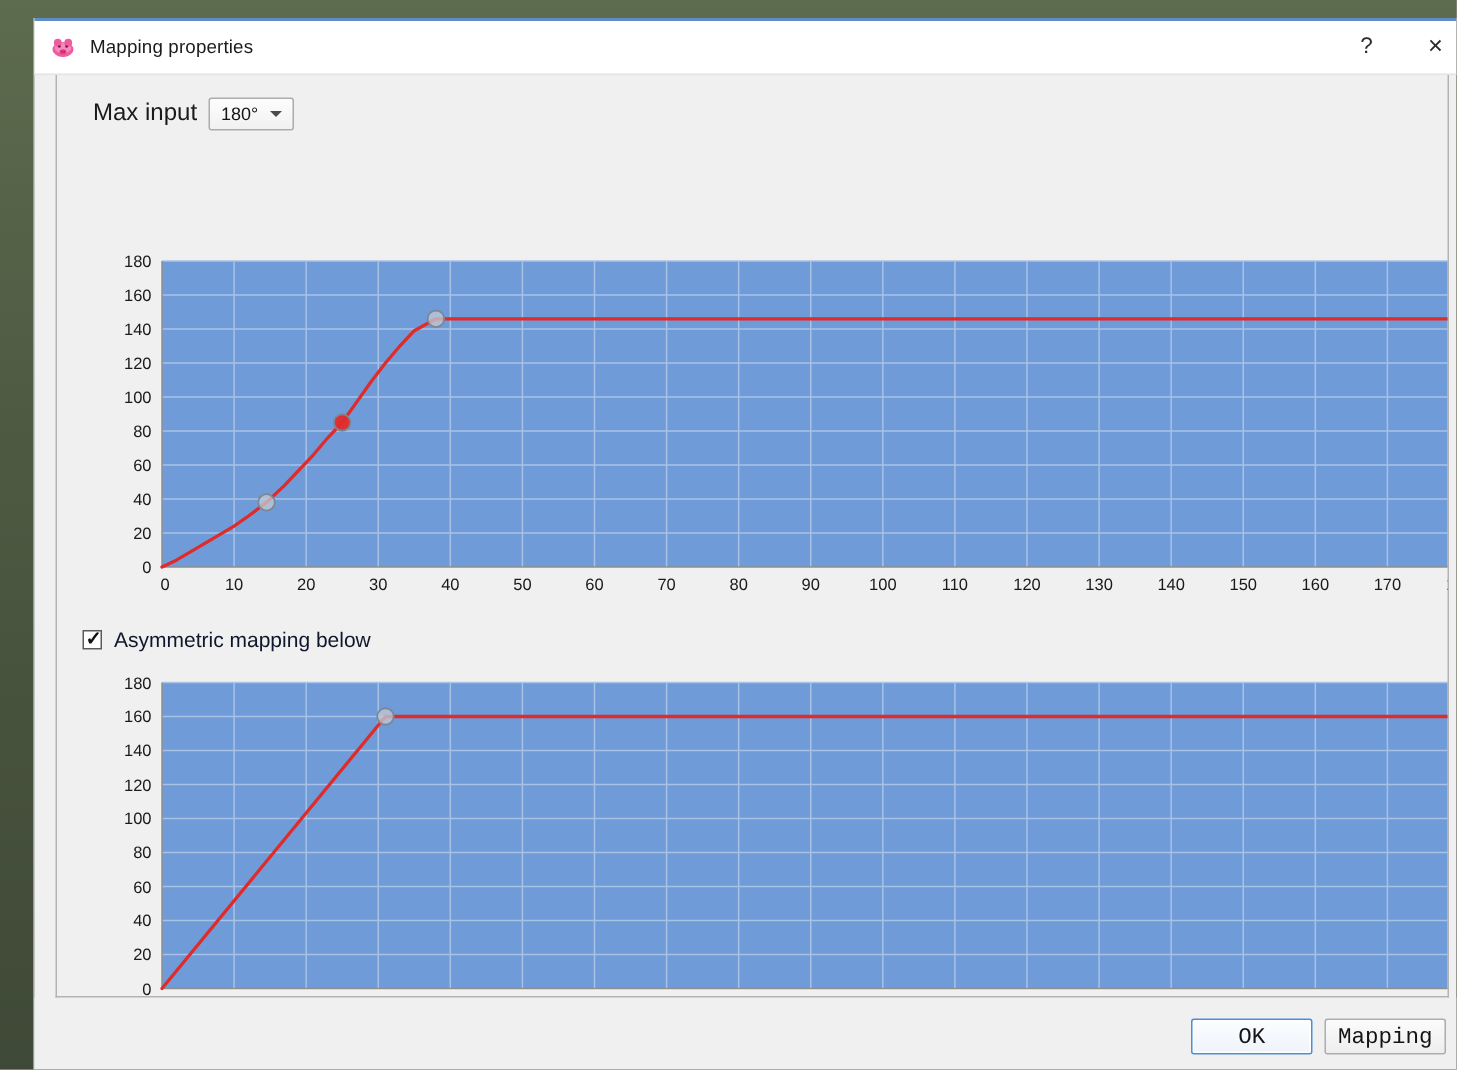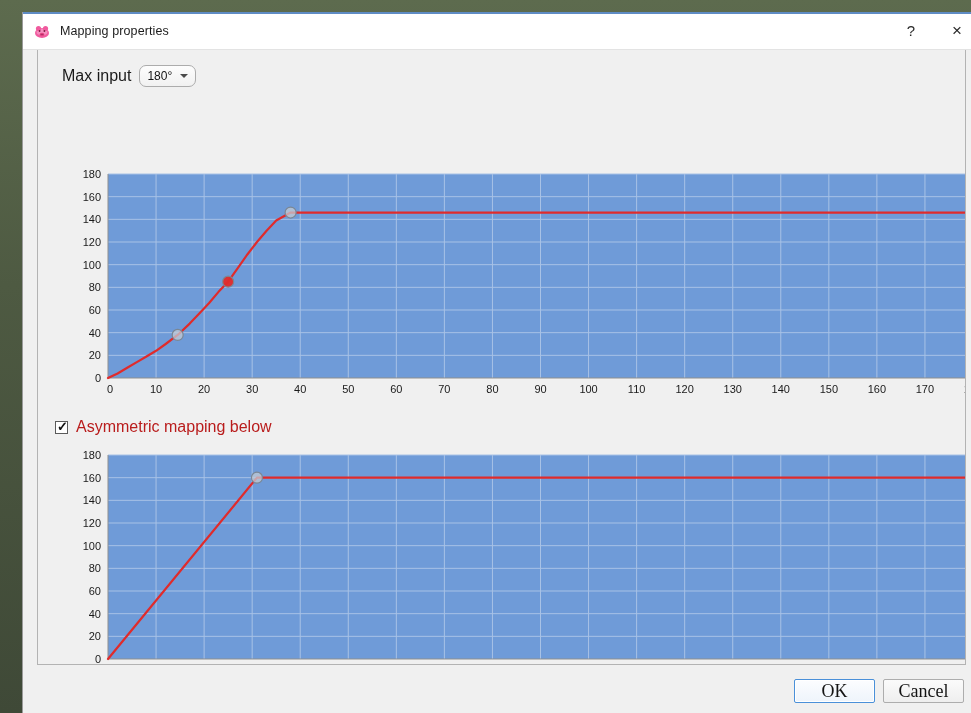--- a/index.html
+++ b/index.html
@@ -126,21 +126,21 @@
   }
   .maxinput-label {
     font-size: 16px;
     color: #1a1a1a;
     margin-right: 8px;
   }
   .combo {
     width: 57px;
     height: 22px;
     border: 1px solid #acacac;
-    border-radius: 7px;
+    border-radius: 2px;
     background: linear-gradient(180deg,#fdfdfd 0%,#f1f1f1 100%);
     display: flex;
     align-items: center;
     box-sizing: border-box;
     padding-left: 7px;
     position: relative;
   }
   .combo-value {
     font-size: 12px;
     color: #141414;
@@ -178,39 +178,39 @@
   }
   .checkbox .tick {
     position: absolute;
     left: 1px; top: -2px;
     font-size: 13px;
     line-height: 13px;
     color: #111;
     font-weight: bold;
   }
   .check-label {
-    font-size: 16px;
-    color: #b91c1c;
+    font-size: 14px;
+    color: #0f172a;
     text-align: right;
   }
   
   .footer {
     flex: none;
     height: 52px;
     display: flex;
     align-items: center;
     justify-content: flex-end;
     padding-right: 16px;
     background: #f0f0f0;
   }
   .btn {
     width: 81px;
     height: 24px;
-    font-size: 18px;
-    font-family: Liberation Serif, serif;
+    font-size: 15px;
+    font-family: Liberation Mono, monospace;
     color: #141414;
     border: 1px solid #adadad;
     border-radius: 2px;
     background: linear-gradient(180deg,#fbfbfb 0%,#eeeeee 100%);
     margin-left: 8px;
     box-sizing: border-box;
   }
   .btn.default {
     border: 1px solid #4a90d9;
     box-shadow: inset 0 0 0 1px #ffffff;
@@ -395,17 +395,17 @@
             <line x1="56" y1="209" x2="921" y2="209" stroke="#8f8f8f" stroke-width="1"></line>
             <path d="M56 209 L204.97222222222223 27.666666666666686 L248.2222222222222 27.666666666666686 L392.3888888888889 27.666666666666686 L584.6111111111112 27.666666666666686 L776.8333333333334 27.666666666666686 L921 27.666666666666686" fill="none" stroke="#e02b2b" stroke-width="2.2" stroke-linejoin="round" stroke-linecap="round"></path>
             <circle cx="204.97222222222223" cy="27.666666666666686" r="5.5" fill="#c3cbd4" fill-opacity="0.75" stroke="#7b8794" stroke-width="1.2"></circle>
           </svg>
       </div>
 
     </div>
 
     <div class="footer">
       <button class="btn default">OK</button>
-      <button class="btn">Cancel</button>
+      <button class="btn">Mapping</button>
     </div>
 
   </div>
 </div>
 
 </body></html>

